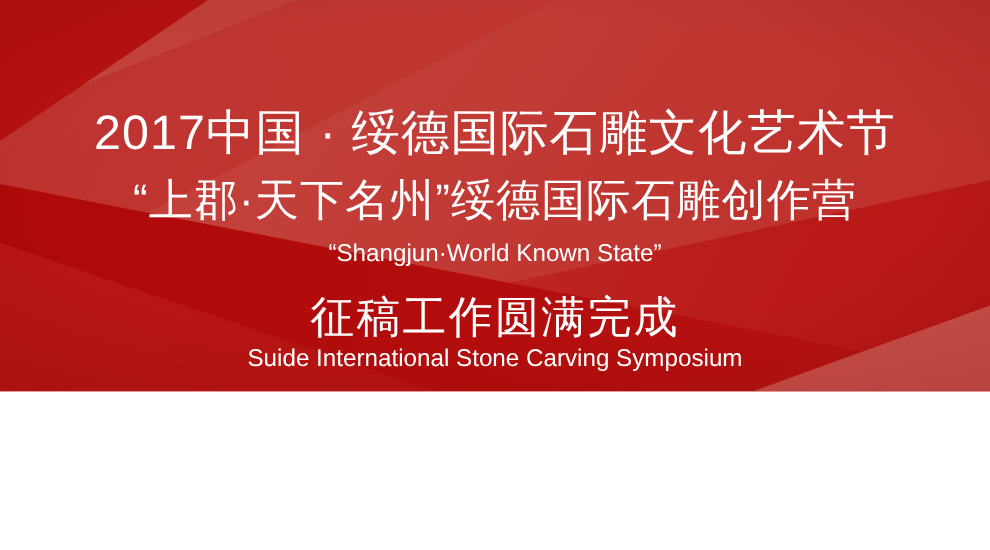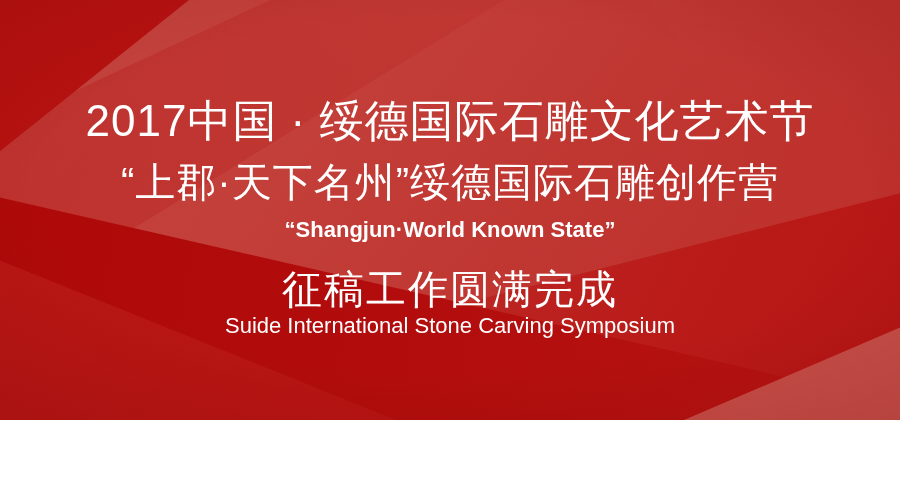--- a/index.html
+++ b/index.html
@@ -8,21 +8,21 @@
     padding: 0;
     background: #ffffff;
   }
   body {
     font-family: "Liberation Sans", "DejaVu Sans", sans-serif;
   }
 
   .banner {
     position: relative;
     width: 900px;
-    height: 420px;
+    height: 356px;
     overflow: hidden;
     background: #be2222;
     user-select: none;
   }
 
   
   .bg-layer {
     position: absolute;
     inset: 0;
     pointer-events: none;
@@ -121,21 +121,21 @@
     font-size: 40px;
     line-height: 1.08;
     letter-spacing: 1px;
     font-weight: 400;
   }
 
   .subtitle-en-1 {
     margin-top: 13px;
     font-size: 22px;
     line-height: 1.15;
-    font-weight: 700;
+    font-weight: 400;
   }
 
   .subtitle-en-2 {
     margin-top: 2px;
     font-size: 22px;
     line-height: 1.15;
     font-weight: 400;
   }
 
   .status-cn {

